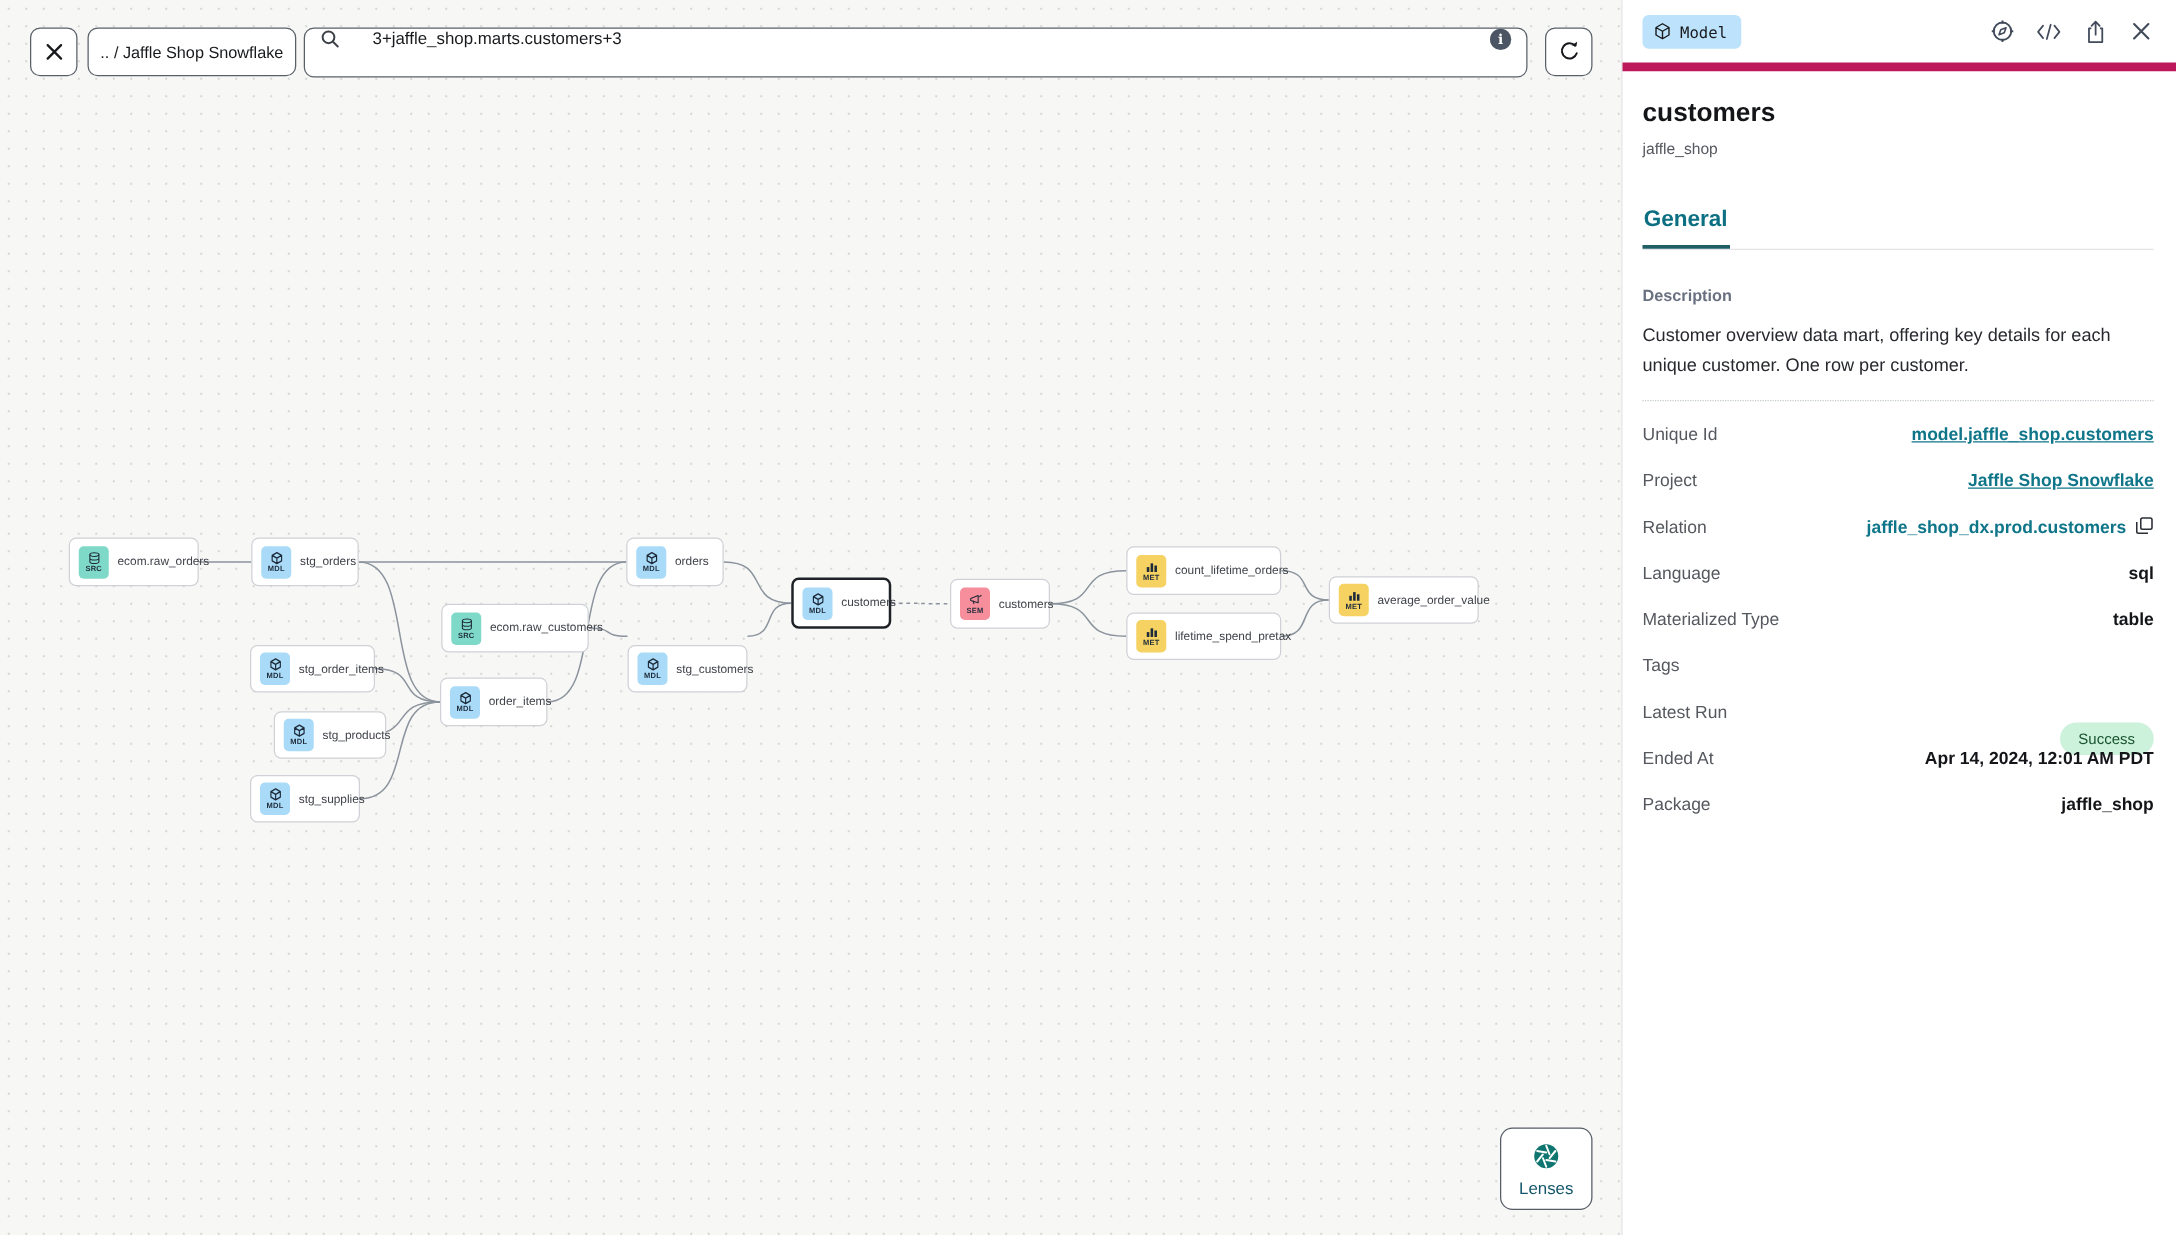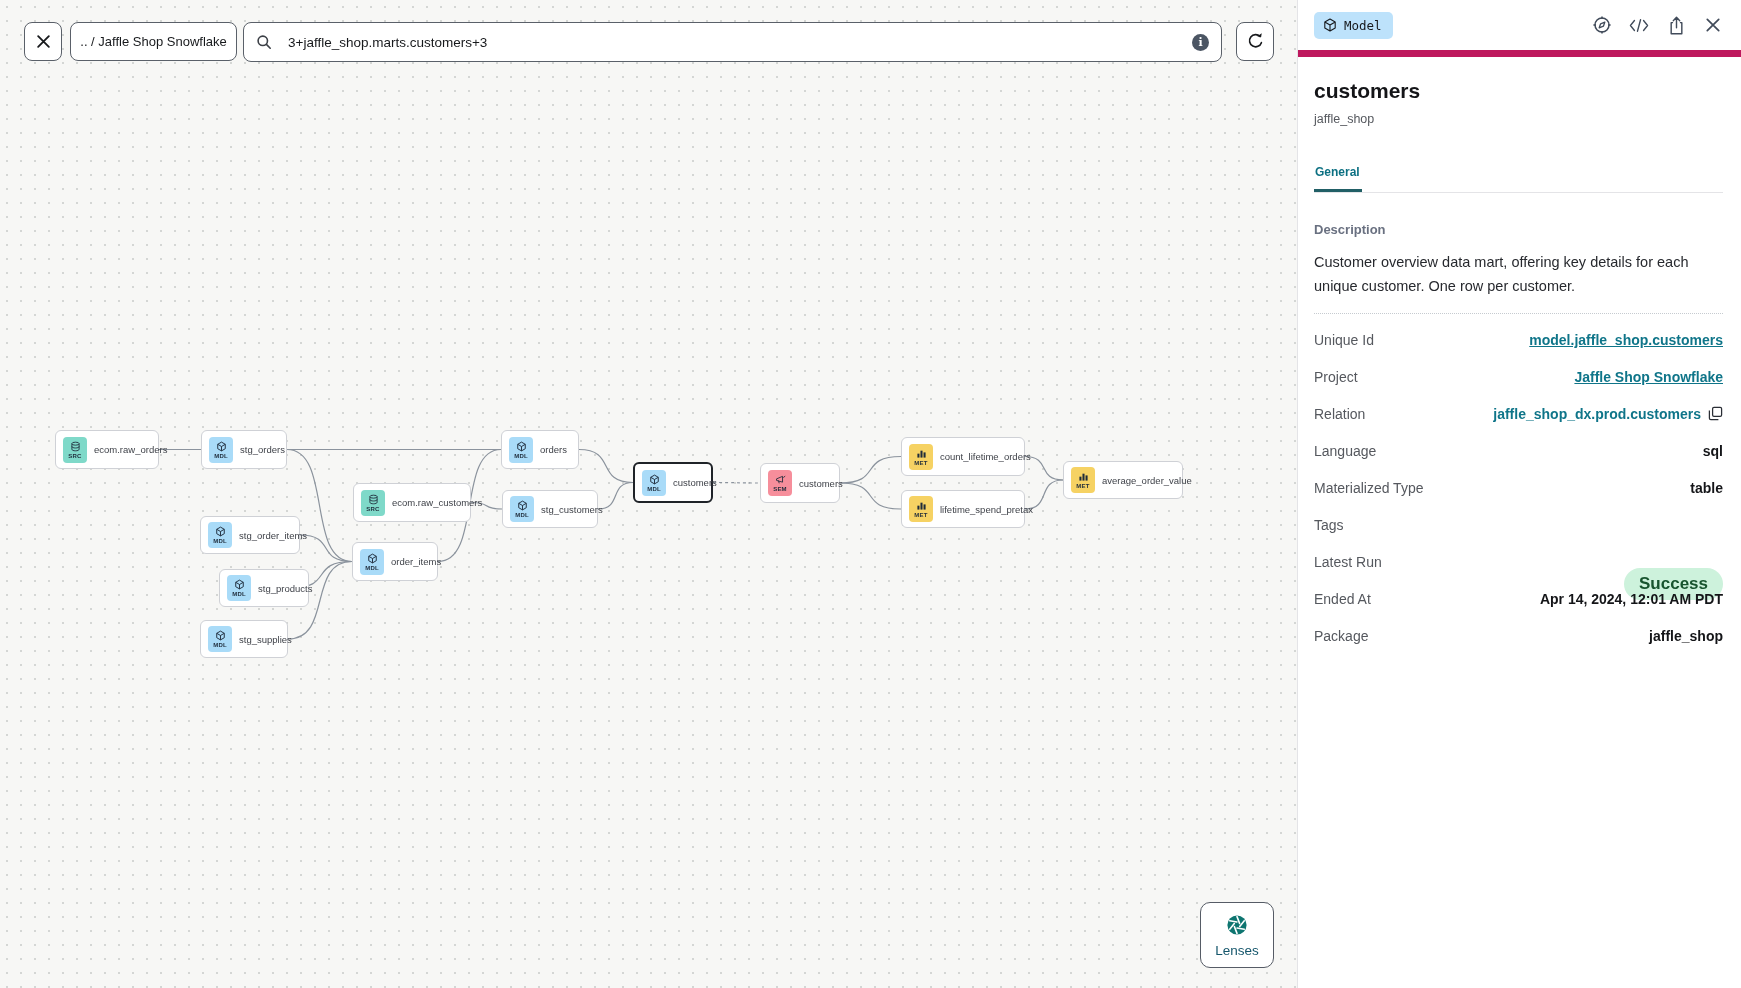--- a/index.html
+++ b/index.html
@@ -17,21 +17,21 @@
   
   .tbtn { position: absolute; background: #fff; border: 1.4px solid #5a6069;
     border-radius: 8px; display: flex; align-items: center; justify-content: center;
     cursor: pointer; }
   .btn-close-lineage { left: 24px; top: 22px; width: 38px; height: 39px; }
   .btn-close-lineage svg { width: 15px; height: 15px; }
   .crumb { left: 70px; top: 22px; width: 167px; height: 39px;
     font-size: 13px; color: #17191c; }
   .searchbox { position: absolute; left: 243px; top: 22px; width: 979px; height: 40px;
     background: #fff; border: 1.4px solid #5a6069; border-radius: 8px;
-    display: flex; align-items: center; padding: 16px 12px; gap: 16px; }
+    display: flex; align-items: flex-start; padding: 0 12px; gap: 26px; }
   .searchbox input { flex: 1; border: none; outline: none; font-size: 13.5px;
     color: #17191c; background: transparent; font-family: "Liberation Sans", sans-serif; }
   .info-dot { width: 17px; height: 17px; border-radius: 50%; background: #4b5563;
     color: #fff; font-size: 11px; font-weight: 700; display: flex; align-items: center;
     justify-content: center; font-family: "DejaVu Serif", serif; flex: 0 0 auto; cursor: pointer; }
   .btn-refresh { left: 1236px; top: 22px; width: 38px; height: 39px; }
 
   
   .node { position: absolute; background: #fff; border: 1px solid #cfd1d6;
     border-radius: 6px; display: flex; align-items: center; gap: 7px;
@@ -60,38 +60,38 @@
     background: #bde2fb; border-radius: 5px; padding: 6px 11px 6px 9px;
     font-family: "DejaVu Sans Mono", monospace; font-size: 12.5px; color: #17191c; }
   .rbadge svg { width: 14px; height: 14px; }
   .p-head .spacer { flex: 1; }
   .hicon { width: 20px; height: 20px; margin-left: 17px; cursor: pointer;
     display: flex; align-items: center; justify-content: center; }
   .p-body { padding: 0 18px 0 16px; }
   .p-title { font-size: 21px; font-weight: 700; color: #141518; margin-top: 22px; }
   .p-sub { font-size: 12.5px; color: #55585e; margin-top: 9px; }
   .tabs { margin-top: 33px; border-bottom: 1px solid #e4e4e7; display: flex; }
-  .tab { font-size: 12px; font-weight: 700; color: #0c7082; padding: 6px 2px 10px 1px;
+  .tab { font-size: 18px; font-weight: 700; color: #0c7082; padding: 6px 2px 10px 1px;
     border-bottom: 3.5px solid #215f66; cursor: pointer; }
   .desc-label { margin-top: 29px; font-size: 13px; font-weight: 700; color: #697080; }
   .desc-text { margin-top: 13px; font-size: 14.5px; color: #27292e; line-height: 1.66;
     padding-bottom: 15px; border-bottom: 1.5px dotted #c6cbd0; }
   .fields { margin-top: 7px; }
   .frow { display: flex; align-items: center; justify-content: space-between; height: 37px; }
   .flabel { font-size: 14px; color: #55585e; }
   .fval { font-size: 14px; font-weight: 600; color: #141518; text-align: right; }
   .fval.plain { font-weight: 600; }
   a.flink { font-size: 14px; font-weight: 600; color: #0f7589; text-decoration: underline; }
   .fteal { font-size: 14px; font-weight: 600; color: #0f7589; }
   .fwrap { display: flex; align-items: center; gap: 7px; }
   .copybtn { cursor: pointer; display: flex; align-items: center; }
   .pill-gray { background: #f0f0f1; border-radius: 3px; padding: 3px 8px;
     font-size: 13.5px; font-weight: 600; color: #141518; }
   .pill-green { background: #cdf2dc; border-radius: 999px; padding: 6px 15px;
-    font-size: 17px; font-weight: 700; color: #17542e; margin-top: 44px; }
+    font-size: 12px; font-weight: 400; color: #17542e; margin-top: 44px; }
 </style>
 </head>
 <body>
 
 <div class="stage">
 
   <div class="canvas">
     <svg class="edges" id="edges">
         <path d="M 159 449.5 C 188.4 449.5, 171.6 449.5, 201 449.5" stroke="#8b939d" stroke-width="1.2" fill="none"></path>
         <path d="M 287 449.5 C 333 449.5, 455 449.5, 501 449.5" stroke="#8b939d" stroke-width="1.2" fill="none"></path>
@@ -177,21 +177,21 @@
         </div>
         <div class="node" style="left: 501px; top: 430px; width: 78px; height: 39px;">
           <span class="nbadge" style="background: rgb(169, 219, 248);">
             <svg viewBox="0 0 14 14">
               <path d="M7 1.4 L11.8 4.2 V9.8 L7 12.6 L2.2 9.8 V4.2 Z M2.2 4.2 L7 7 L11.8 4.2 M7 7 V12.6" stroke="#1e2b3a" stroke-width="1.2" fill="none" stroke-linejoin="round"></path>
             </svg>
             <span class="bk">MDL</span>
           </span>
           <span class="nlabel">orders</span>
         </div>
-        <div class="node" style="left: 502px; top: 490px; width: 96px; height: 38px;">
+        <div class="node" style="left: 502px; top: 516px; width: 96px; height: 38px;">
           <span class="nbadge" style="background: rgb(169, 219, 248);">
             <svg viewBox="0 0 14 14">
               <path d="M7 1.4 L11.8 4.2 V9.8 L7 12.6 L2.2 9.8 V4.2 Z M2.2 4.2 L7 7 L11.8 4.2 M7 7 V12.6" stroke="#1e2b3a" stroke-width="1.2" fill="none" stroke-linejoin="round"></path>
             </svg>
             <span class="bk">MDL</span>
           </span>
           <span class="nlabel">stg_customers</span>
         </div>
         <div class="node selected" style="left: 633px; top: 462px; width: 80px; height: 41px;">
           <span class="nbadge" style="background: rgb(169, 219, 248);">

